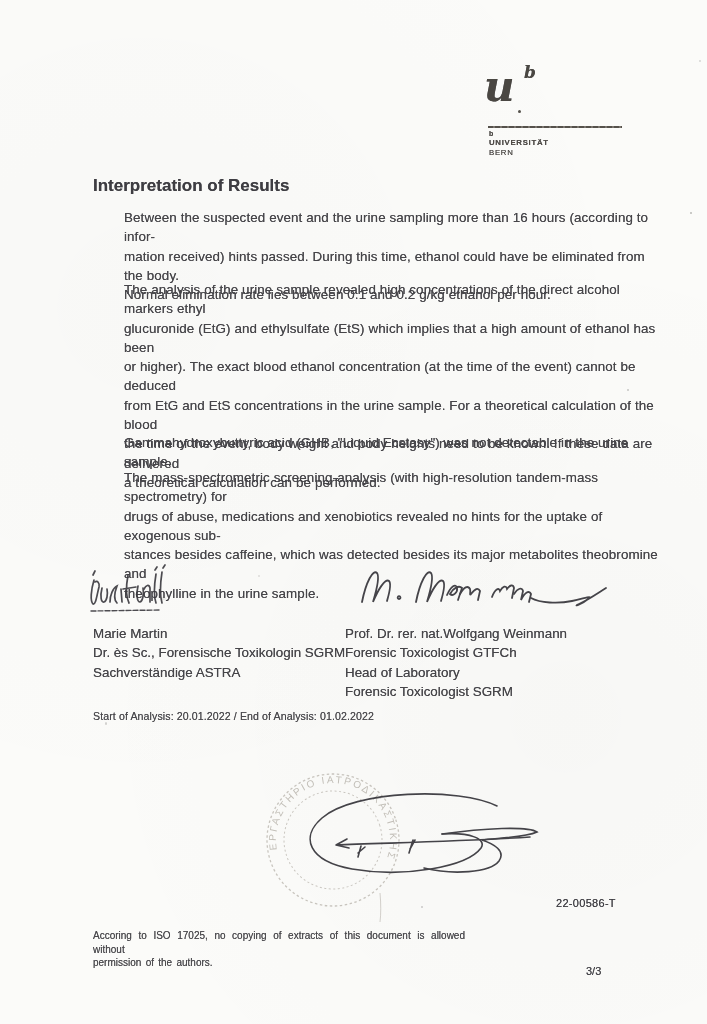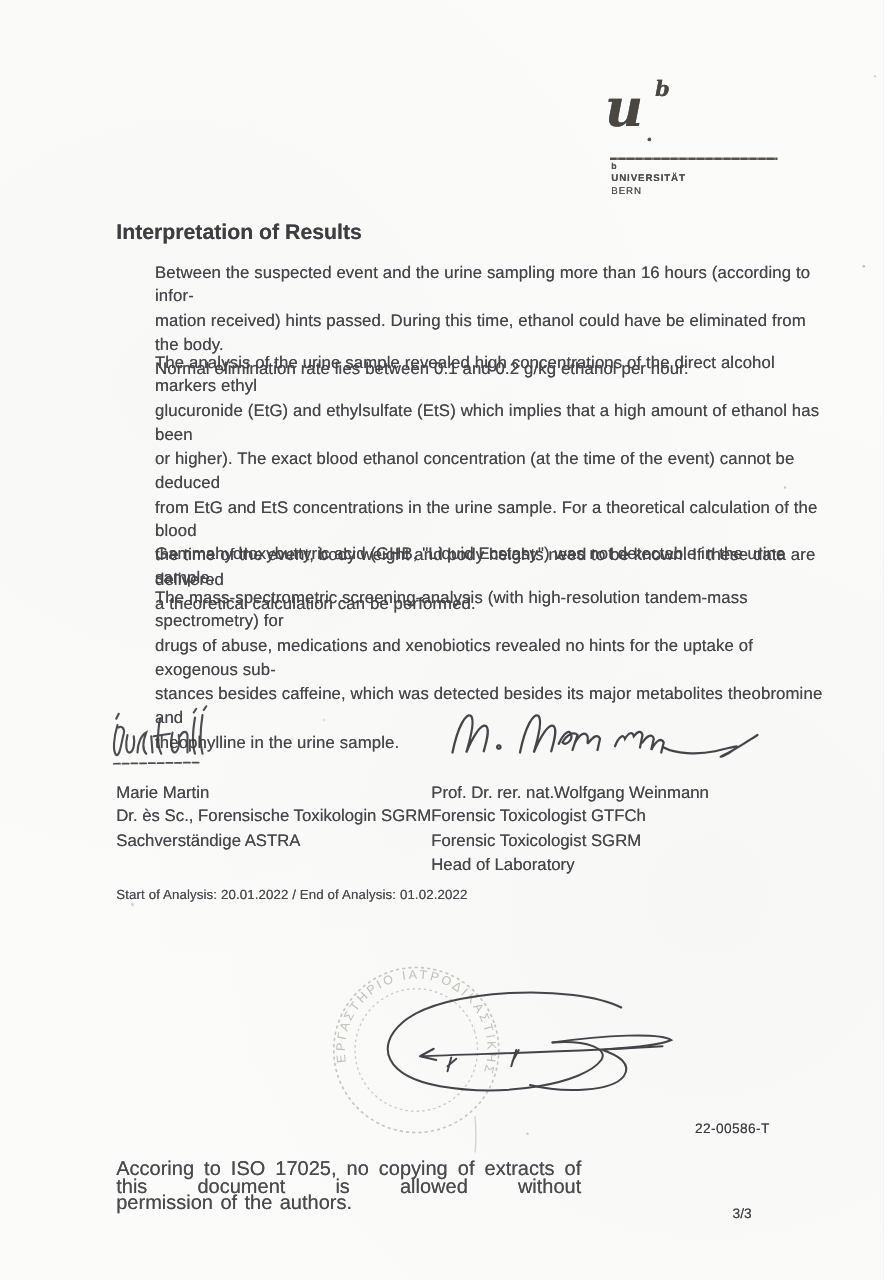--- a/index.html
+++ b/index.html
@@ -40,21 +40,21 @@
   .sig-left  { left:93px; }
   .sig-right { left:345px; }
 
   .dates { position:absolute; left:93px; top:710px; font-size:10.6px; color:#4a494d; letter-spacing:0.1px; }
 
   .stamp-wrap { position:absolute; left:255px; top:758px; width:300px; height:175px; }
   .scrawl-wrap { position:absolute; left:292px; top:782px; width:255px; height:105px; }
 
   .ref-num { position:absolute; left:556px; top:897px; font-size:11px; color:#3d3c41; letter-spacing:0.3px; }
 
-  .footer { position:absolute; left:93px; top:929px; width:372px; font-size:16px;
+  .footer { position:absolute; left:93px; top:929px; width:372px; font-size:10px;
             line-height:13.5px; color:#4a494d; word-spacing:1.5px; }
   .footer .l1 { text-align:justify; text-align-last:justify; }
   .page-num { position:absolute; left:586px; top:932px; font-size:11px; color:#434247;margin-top:33px; }
 
   .speck { position:absolute; background:#6d6a66; border-radius:50%; }
 </style>
 </head>
 <body>
 
 <div class="page">
@@ -127,22 +127,22 @@
   </svg>
 
   <div class="sig-block sig-left fuzz">
     <div>Marie Martin</div>
     <div>Dr. ès Sc., Forensische Toxikologin SGRM</div>
     <div>Sachverständige ASTRA</div>
   </div>
   <div class="sig-block sig-right fuzz">
     <div>Prof. Dr. rer. nat.Wolfgang Weinmann</div>
     <div>Forensic Toxicologist GTFCh</div>
+    <div>Head of Laboratory</div>
     <div>Forensic Toxicologist SGRM</div>
-    <div>Head of Laboratory</div>
   </div>
 
   <div class="dates fuzz">Start of Analysis: 20.01.2022 / End of Analysis: 01.02.2022</div>
 
   <svg class="stamp-wrap" viewBox="0 0 300 175">
     <g transform="rotate(-18 78 82)" opacity="0.5">
       <circle cx="78" cy="82" r="66" fill="none" stroke="#968f84" stroke-width="1.3" stroke-dasharray="2.5,2.5"></circle>
       <circle cx="78" cy="82" r="49" fill="none" stroke="#9b948a" stroke-width="1" stroke-dasharray="2,2.5"></circle>
       <path id="ringPath" d="M78,82 m-57,0 a57,57 0 1 1 114,0 a57,57 0 1 1 -114,0" fill="none"></path>
       <text font-family="Liberation Sans, sans-serif" font-size="10" letter-spacing="2.2" fill="#8b8478">

